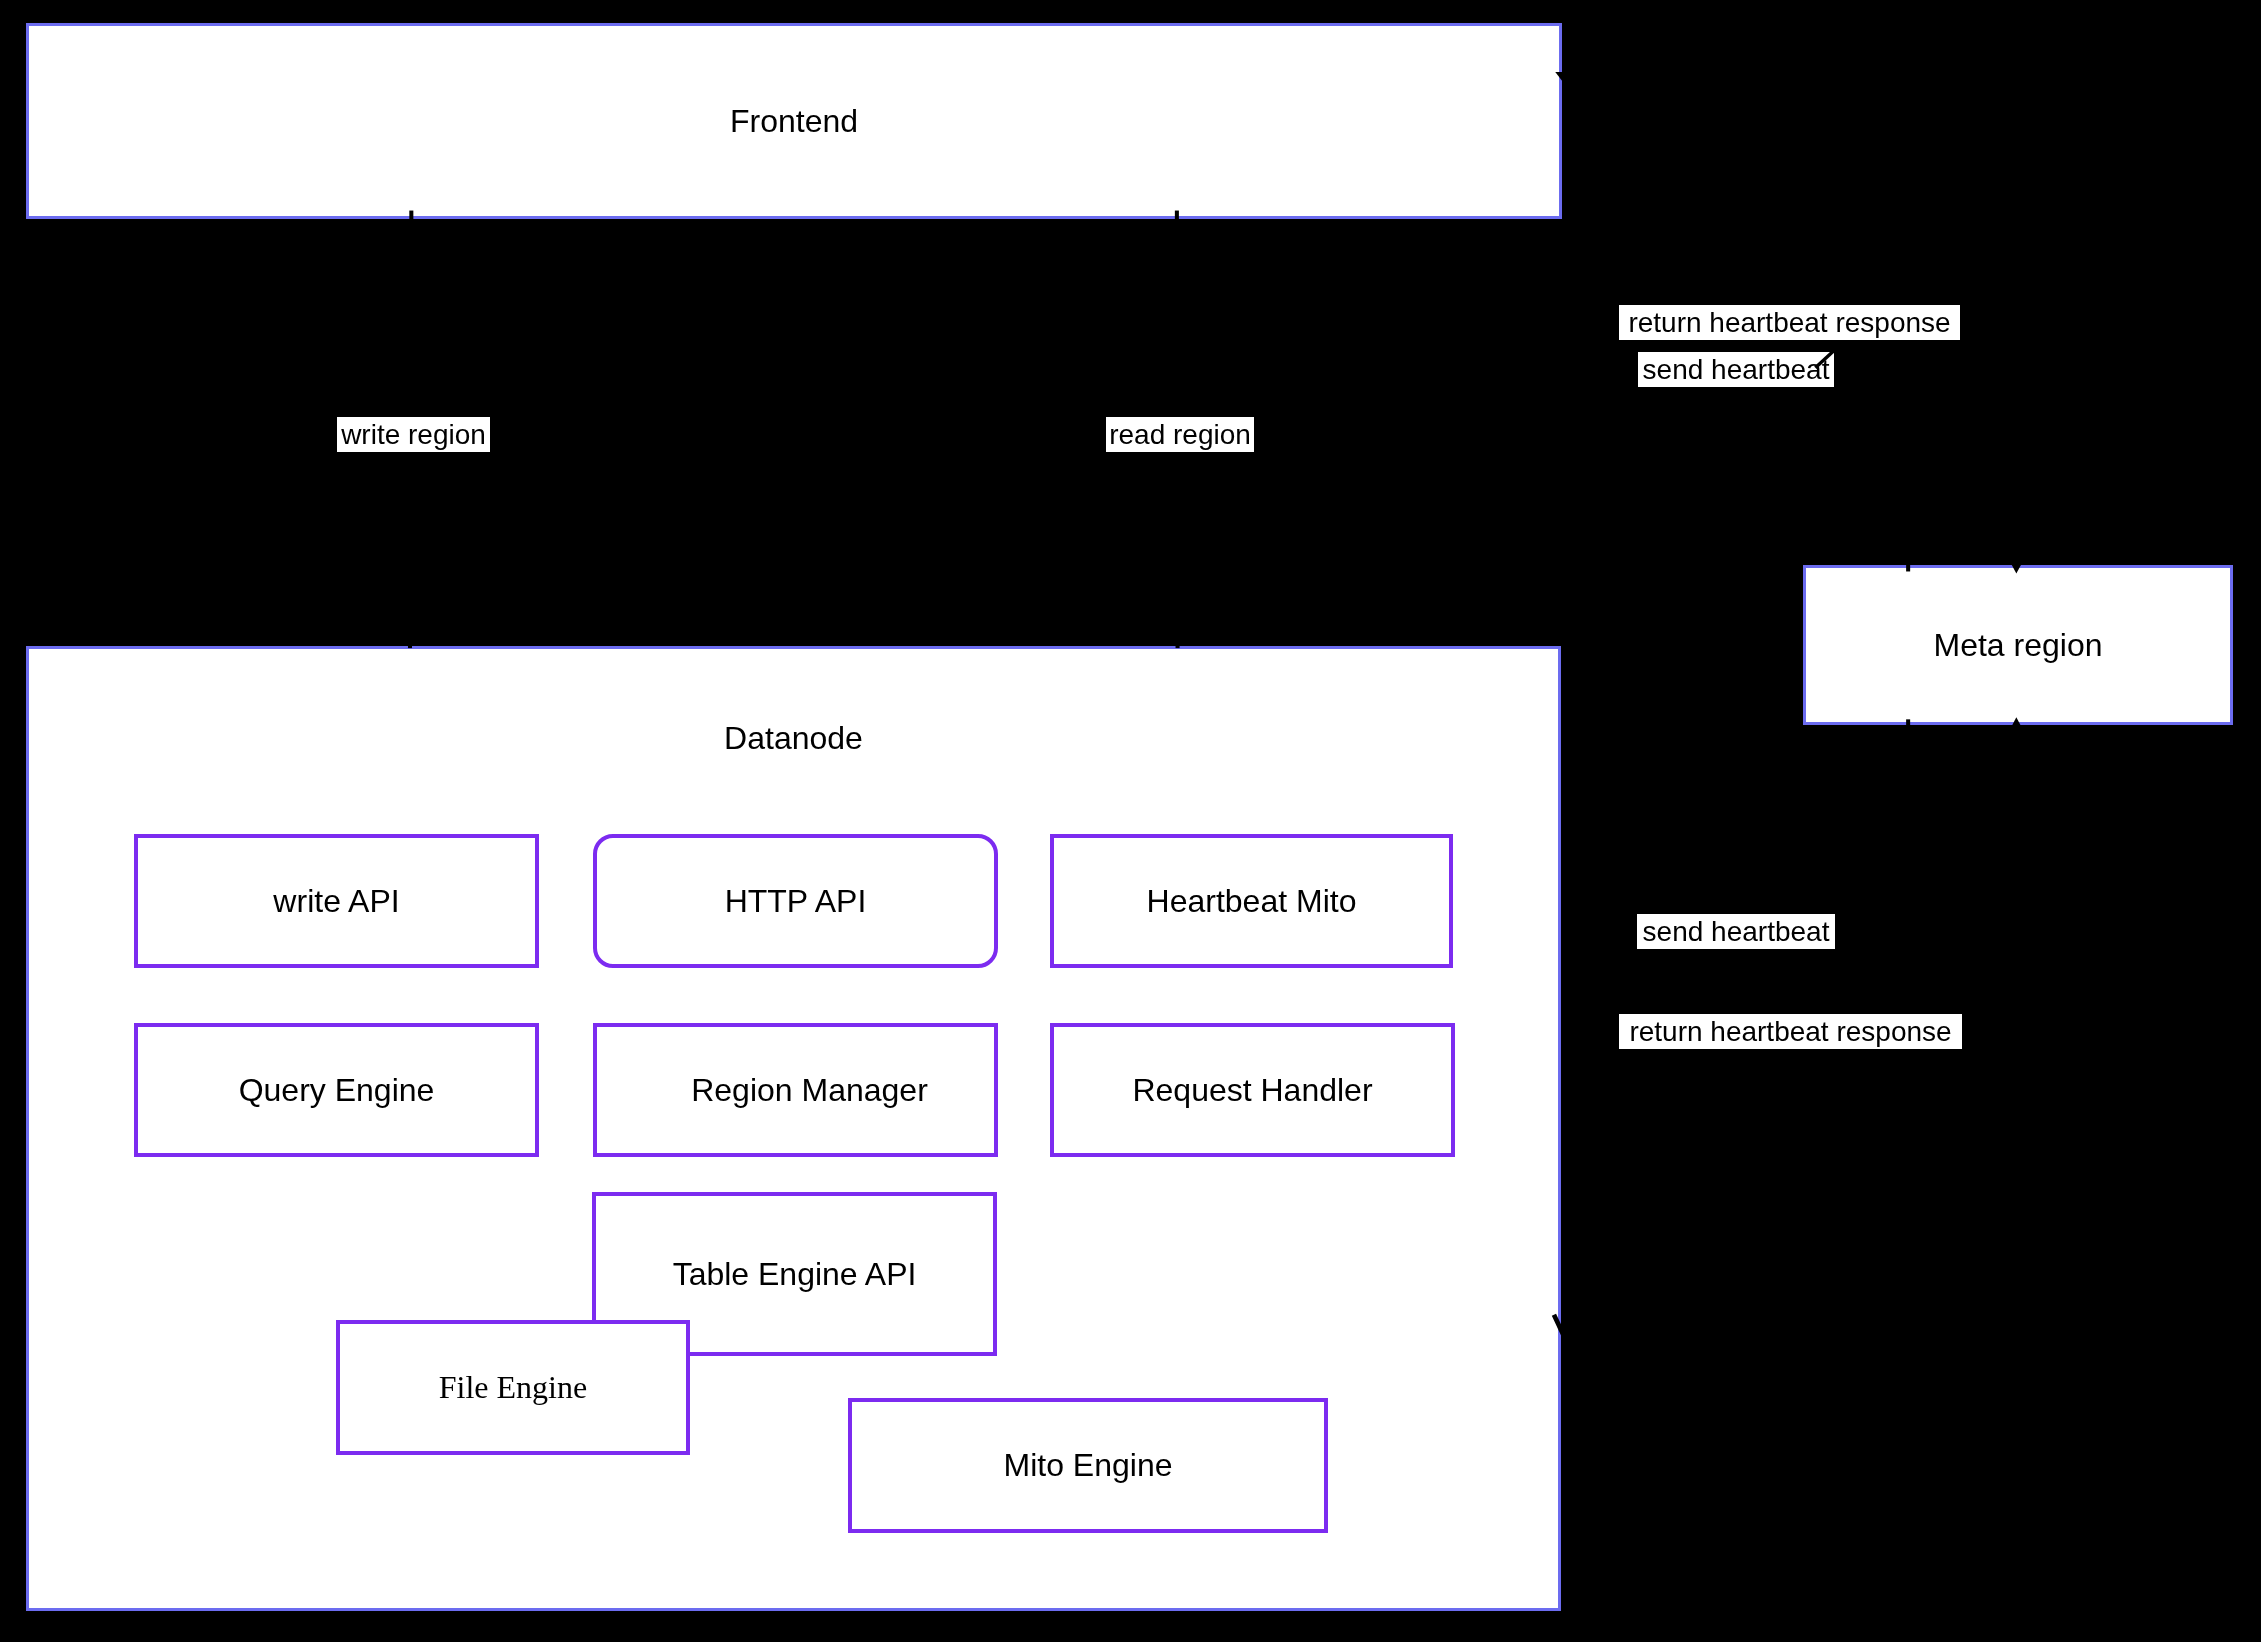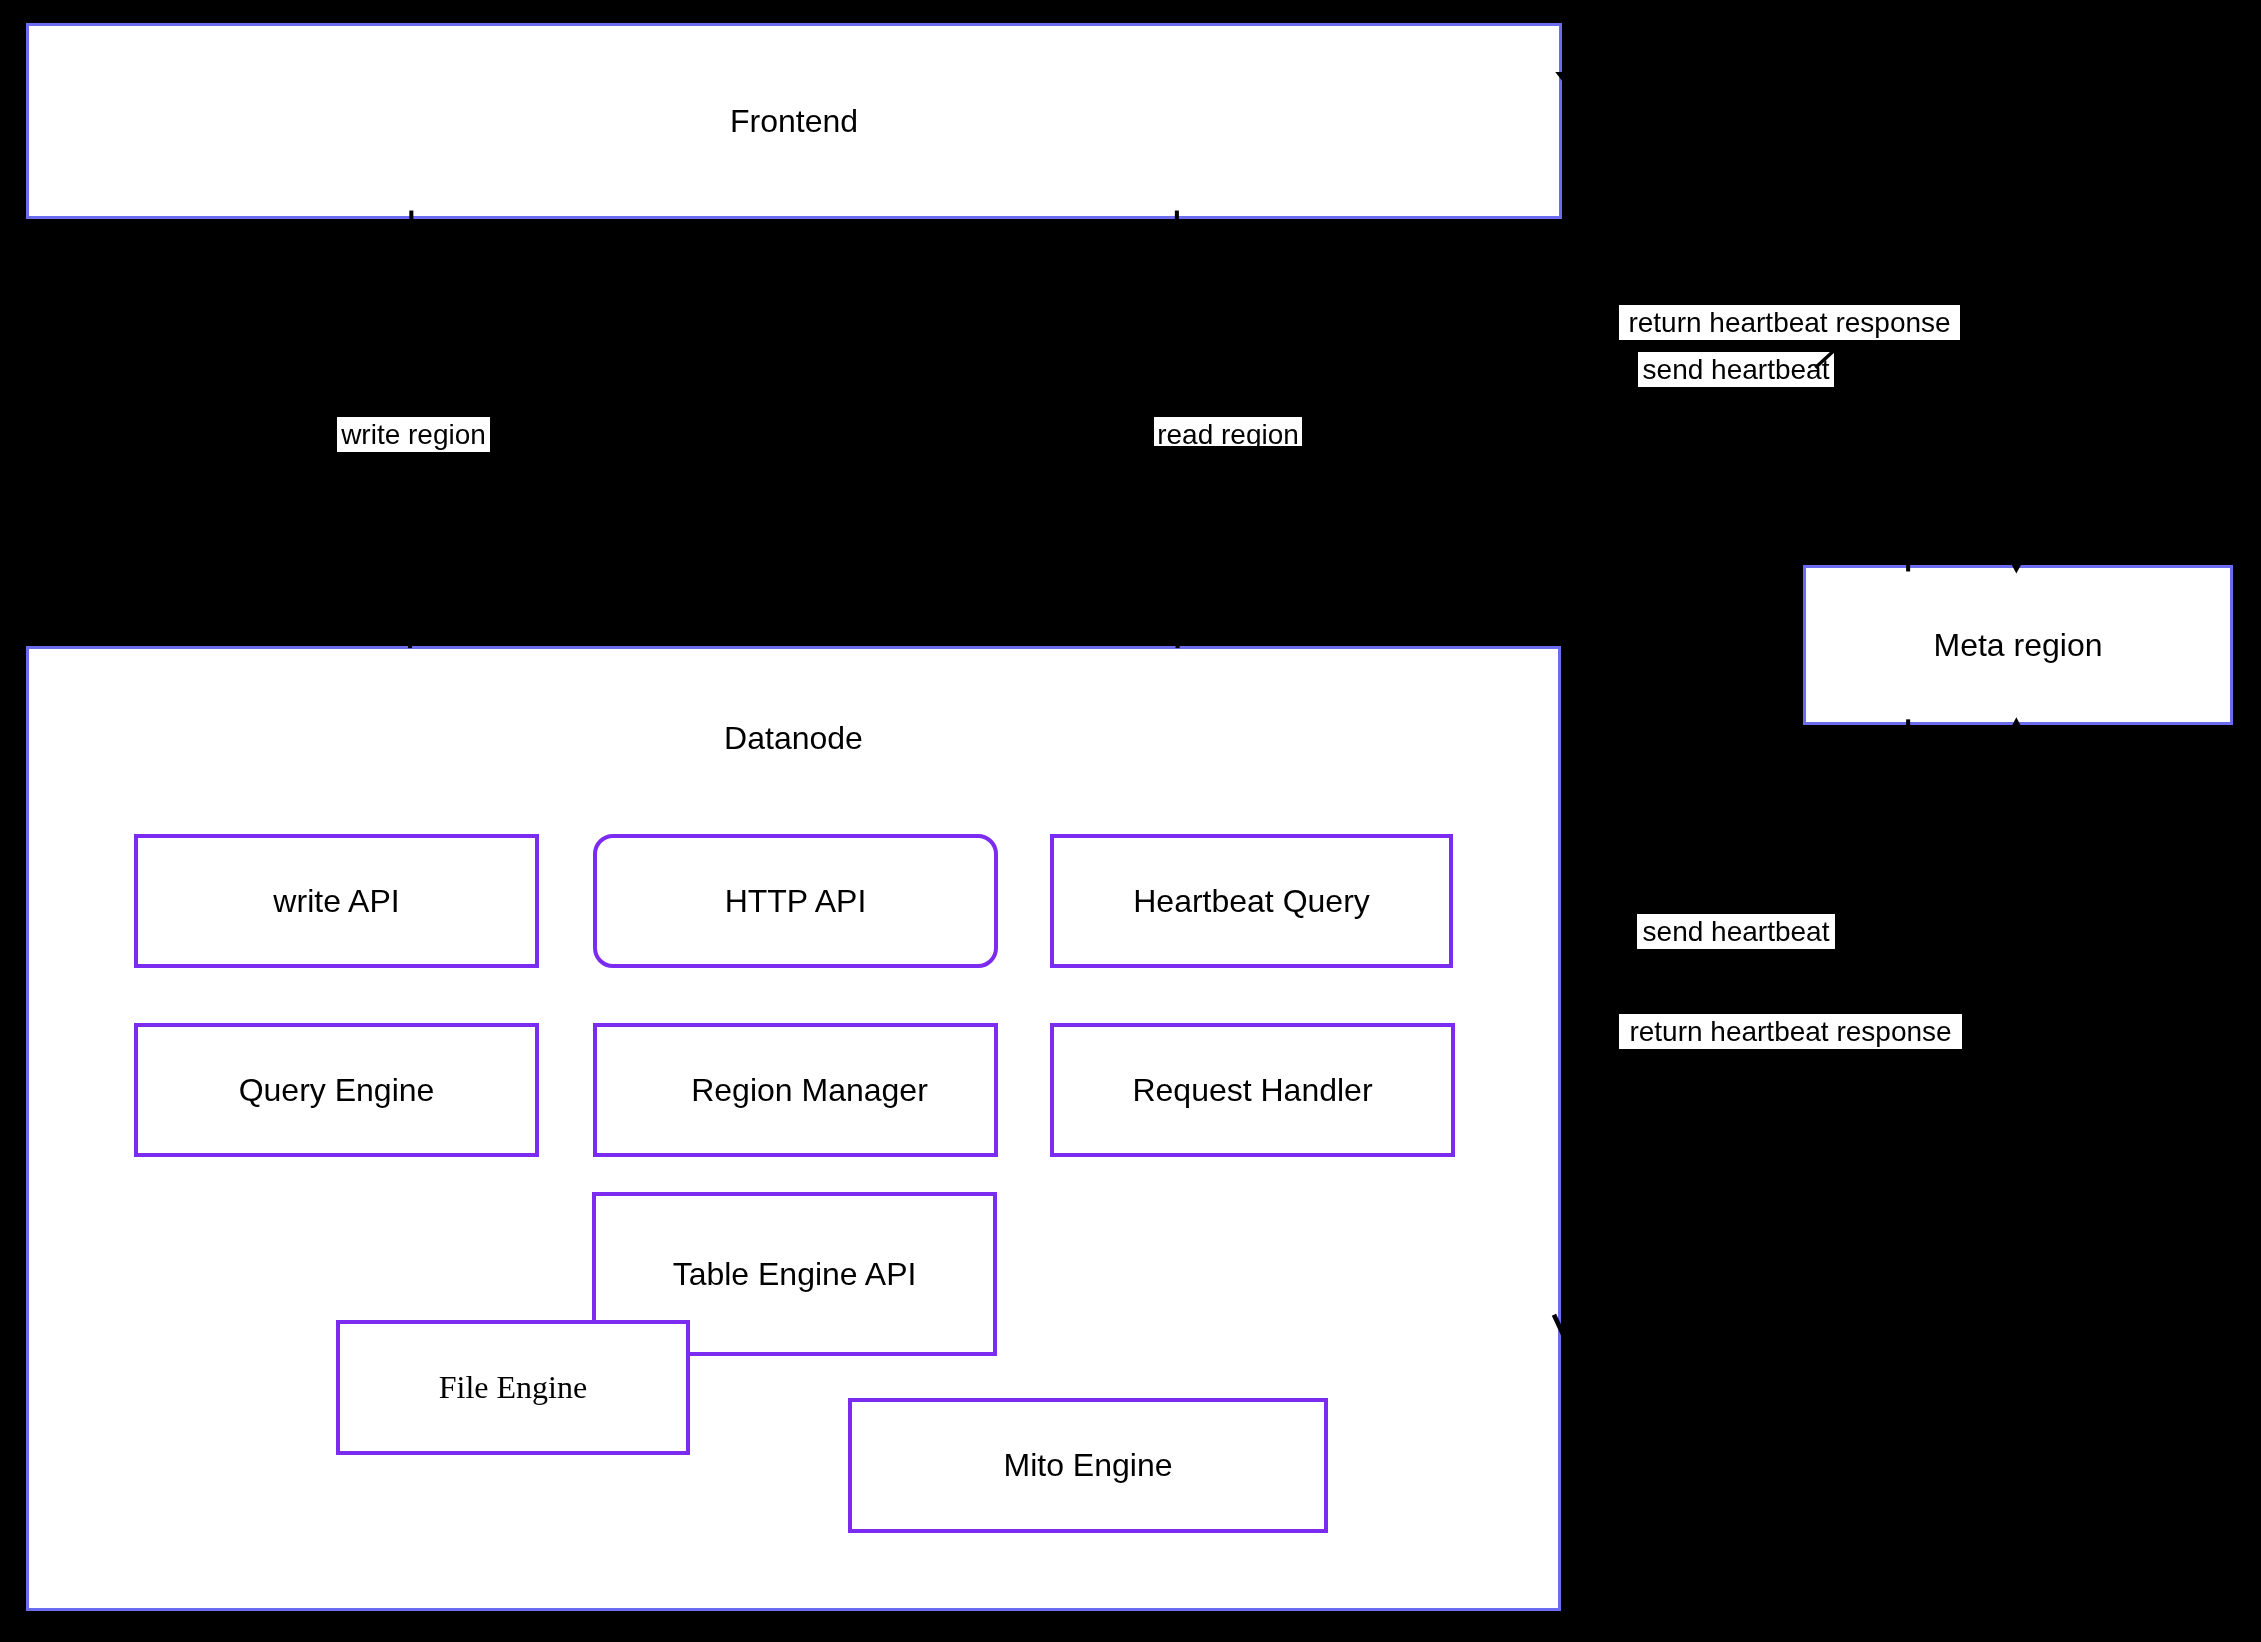--- a/index.html
+++ b/index.html
@@ -55,21 +55,21 @@
   <span>Meta region</span>
 </div>
 
 <div class="box component-box" style="left:134px;top:834px;width:405px;height:134px;">
   <span>write API</span>
 </div>
 <div class="box component-box" style="left:593px;top:834px;width:405px;height:134px;border-radius:20px;">
   <span>HTTP API</span>
 </div>
 <div class="box component-box" style="left:1050px;top:834px;width:403px;height:134px;">
-  <span>Heartbeat Query</span>
+  <span>Heartbeat Mito</span>
 </div>
 <div class="box component-box" style="left:134px;top:1023px;width:405px;height:134px;">
   <span>Query Engine</span>
 </div>
 <div class="box component-box" style="left:593px;top:1023px;width:405px;height:134px;padding-left:28px;">
   <span>Region Manager</span>
 </div>
 <div class="box component-box" style="left:1050px;top:1023px;width:405px;height:134px;">
   <span>Request Handler</span>
 </div>
@@ -77,21 +77,21 @@
   <span>Table Engine API</span>
 </div>
 <div class="box component-box" style="left:336px;top:1320px;width:354px;height:135px;font-family:Liberation Serif, serif;">
   <span>File Engine</span>
 </div>
 <div class="box component-box" style="left:848px;top:1398px;width:480px;height:135px;">
   <span>Mito Engine</span>
 </div>
 
 <div class="edge-label" style="left:337px;top:417px;width:153px;height:35px;">write region</div>
-<div class="edge-label" style="left:1106px;top:417px;width:148px;height:29px;margin-left:48px;">read region</div>
+<div class="edge-label" style="left:1106px;top:417px;width:148px;height:35px;">read region</div>
 <div class="edge-label" style="left:1619px;top:305px;width:341px;height:35px;">return heartbeat response</div>
 <div class="edge-label" style="left:1638px;top:352px;width:196px;height:35px;">send heartbeat</div>
 <div class="edge-label" style="left:1637px;top:914px;width:198px;height:35px;">send heartbeat</div>
 <div class="edge-label" style="left:1619px;top:1014px;width:343px;height:35px;">return heartbeat response</div>
 
 <svg class="layer" id="artifacts-layer" width="2261" height="1643" viewBox="0 0 3364 2444" xmlns="http://www.w3.org/2000/svg">
 
   <rect class="artifact" x="609" y="313" width="6" height="14"></rect>
   <rect class="artifact" x="1748" y="313" width="6" height="14"></rect>
 

